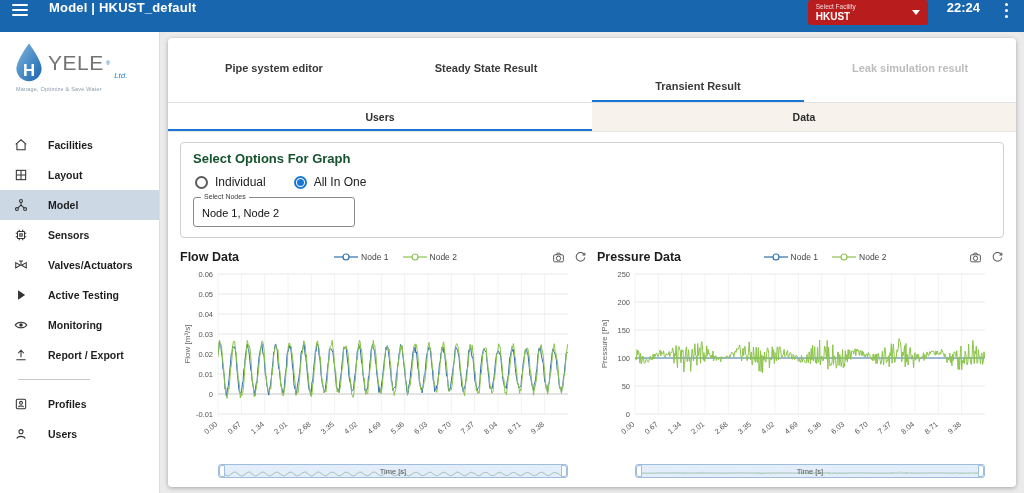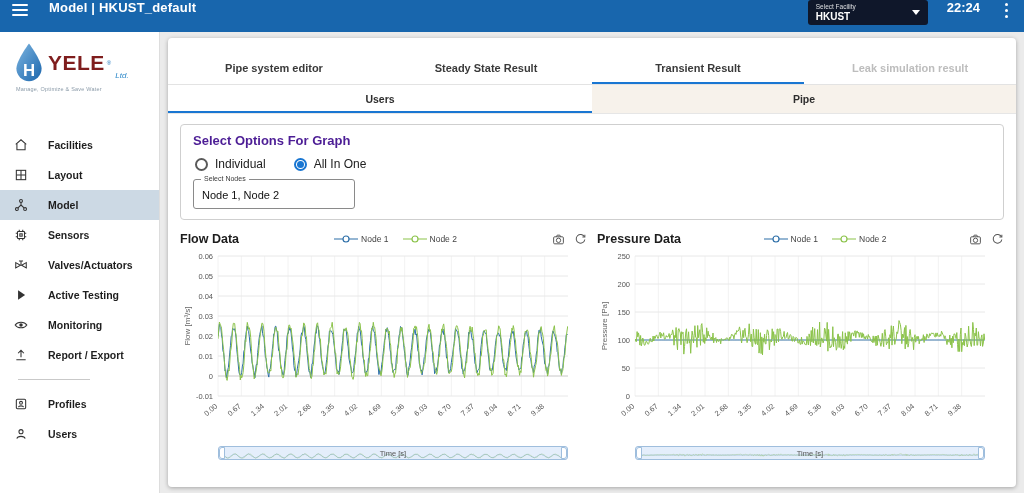--- a/index.html
+++ b/index.html
@@ -4,59 +4,59 @@
 <style>
   * { box-sizing: border-box; margin: 0; padding: 0; }
   html,body { width:1024px; height:493px; overflow:hidden; font-family:"Liberation Sans",sans-serif; background:#ebebeb; }
 
   
   .topbar { position:fixed; top:0; left:0; right:0; height:32px; background:#1866ad; display:flex; align-items:flex-start; padding:0 10px; gap:19px; color:#fff; z-index:20; }
   .burger { display:flex; flex-direction:column; gap:3px; cursor:pointer; padding:4px 2px; }
   .burger span { display:block; width:16px; height:2px; background:#fff; border-radius:1px; }
   .topbar-title { font-size:13px; font-weight:bold; letter-spacing:.2px; }
   .topbar-spacer { flex:1; }
-  .facility { background:#0f172a; border-radius:3px; height:25px; min-width:120px; display:flex; align-items:center; padding:2px 8px; gap:16px; cursor:pointer; }
+  .facility { background:#b91c1c; border-radius:3px; height:25px; min-width:120px; display:flex; align-items:center; padding:2px 8px; gap:16px; cursor:pointer; }
   .facility-text { display:flex; flex-direction:column; line-height:1.1; }
   .facility-label { font-size:6.5px; opacity:.85; }
   .facility-value { font-size:10px; font-weight:bold; }
   .caret { width:0; height:0; border-left:4px solid transparent; border-right:4px solid transparent; border-top:5px solid #fff; margin-left:auto; }
   .clock { font-size:13px; font-weight:bold; }
   .kebab { display:flex; flex-direction:column; gap:3px; padding:3px 6px; cursor:pointer; }
   .kebab i { width:3px; height:3px; background:#fff; border-radius:50%; }
 
   
   .sidebar { position:fixed; top:32px; left:0; bottom:0; width:160px; background:#fff; border-right:1px solid #ddd; z-index:10; }
   .logo-wrap { padding:10px 10px 6px 12px; height:96px; }
   .logo-row { display:flex; align-items:center; gap:2px; }
-  .logo-brand { color:#7f1d1d; font-size:21px; font-weight:bold; letter-spacing:.5px; }
+  .logo-brand { color:#737373; font-size:21px; font-weight:normal; letter-spacing:.5px; }
   .logo-reg { color:#1b75bc; font-size:6px; vertical-align:top; }
   .logo-suffix { color:#2c88c9; font-size:8px; font-style:italic; margin-left:2px; align-self:flex-end; padding-bottom:4px; }
   .logo-tagline { font-size:5.5px; color:#8a9aa8; margin-top:2px; margin-left:4px; letter-spacing:.2px; }
   .menu { margin-top:2px; }
   .menu-item { display:flex; align-items:center; gap:20px; height:30px; padding:0 14px; font-size:10.5px; font-weight:600; color:#1e1e1e; cursor:pointer; white-space:nowrap; }
   .menu-item.active { background:#ccd9e4; }
   .menu-item svg { flex:0 0 auto; }
   .menu-divider { border:none; border-top:1px solid #c9c9c9; width:72px; margin:9px 0 9px 18px; }
 
   
   .main { position:fixed; left:160px; top:32px; right:0; bottom:0; overflow:hidden; }
   .card { margin:6px 8px 6px 8px; height:calc(100% - 12px); background:#fff; border-radius:4px; box-shadow:0 1px 4px rgba(0,0,0,.3); display:flex; flex-direction:column; overflow:hidden; }
 
   .tabs1 { display:flex; border-bottom:1px solid #e3e3e3; }
   .tab1 { flex:1; text-align:center; padding:24px 0 8px; font-size:11px; font-weight:bold; color:#3a3a3a; border-bottom:2px solid transparent; cursor:pointer; }
-  .tab1.active { border-bottom-color:#1976d2; }
+  .tab1.active { border-bottom-color:#1976d2;margin-top:18px; }
   .tab1.disabled { color:#bdbdbd; cursor:default; }
 
   .tabs2 { display:flex; border-bottom:1px solid #e6e6e6; }
   .tab2 { flex:1; text-align:center; padding:8px 0 6px; font-size:10.5px; font-weight:bold; color:#2e2e2e; border-bottom:2px solid transparent; cursor:pointer; }
   .tab2.active { border-bottom-color:#1976d2; }
   .tab2.alt { background:#f7f2eb; }
 
   .options { border:1px solid #cfcfcf; border-radius:4px; margin:10px 12px 8px; padding:8px 12px 10px; }
-  .options-title { color:#4c1d95; font-size:13px; font-weight:bold; }
+  .options-title { color:#14532d; font-size:13px; font-weight:bold; }
   .radios { display:flex; gap:28px; margin:9px 0 8px 2px; align-items:center; }
   .radio { display:flex; align-items:center; gap:7px; font-size:12px; color:#222; cursor:pointer;text-align:center; }
   .radio-circle { width:13px; height:13px; border:2px solid #5a5a5a; border-radius:50%; display:flex; align-items:center; justify-content:center; }
   .radio.checked .radio-circle { border-color:#1976d2; }
   .radio.checked .radio-circle::after { content:""; width:7px; height:7px; background:#1976d2; border-radius:50%; }
   .select-field { position:relative; width:162px; border:1px solid #8a8a8a; border-radius:3px; padding:9px 8px 7px; font-size:11px; color:#111; cursor:pointer; background:#fff; }
   .select-field-label { position:absolute; top:-5px; left:7px; background:#fff; padding:0 3px; font-size:7px; color:#3a3a3a; }
 
   .charts { display:flex; gap:10px; padding:0 12px; }
   .chart { flex:1; min-width:0; }
@@ -201,21 +201,21 @@
 
     <div class="tabs1">
       <div class="tab1">Pipe system editor</div>
       <div class="tab1">Steady State Result</div>
       <div class="tab1 active">Transient Result</div>
       <div class="tab1 disabled">Leak simulation result</div>
     </div>
 
     <div class="tabs2">
       <div class="tab2 active">Users</div>
-      <div class="tab2 alt">Pipe</div>
+      <div class="tab2 alt">Data</div>
     </div>
 
     <div class="options">
       <div class="options-title">Select Options For Graph</div>
       <div class="radios">
         <div class="radio">
           <span class="radio-circle"></span>
           <span>Individual</span>
         </div>
         <div class="radio checked">

